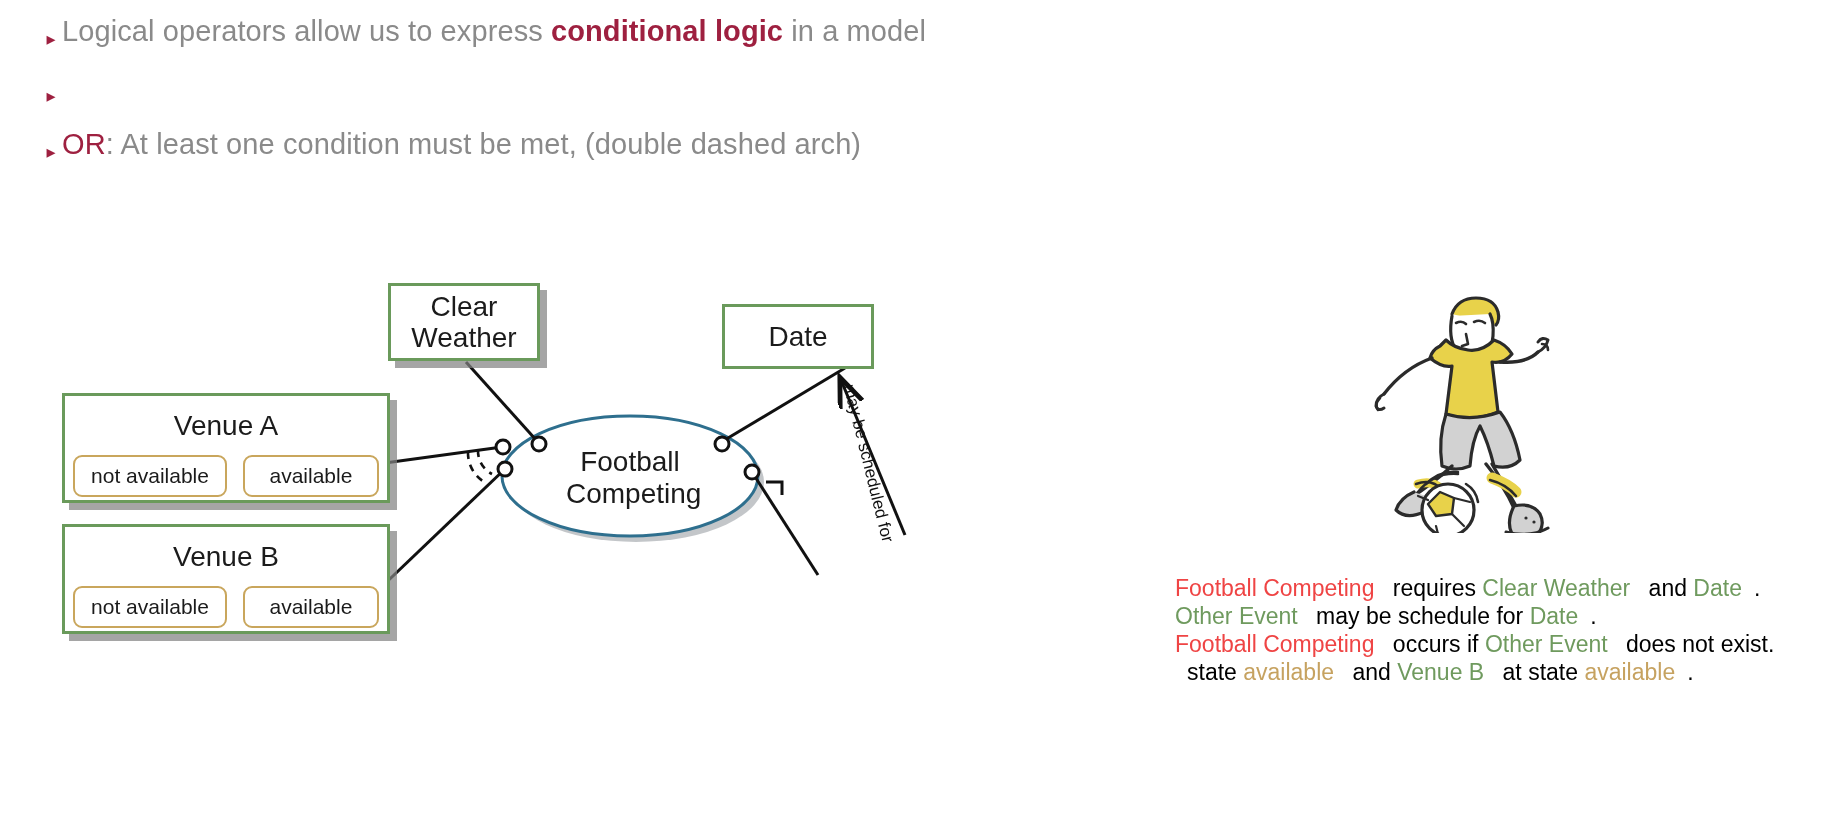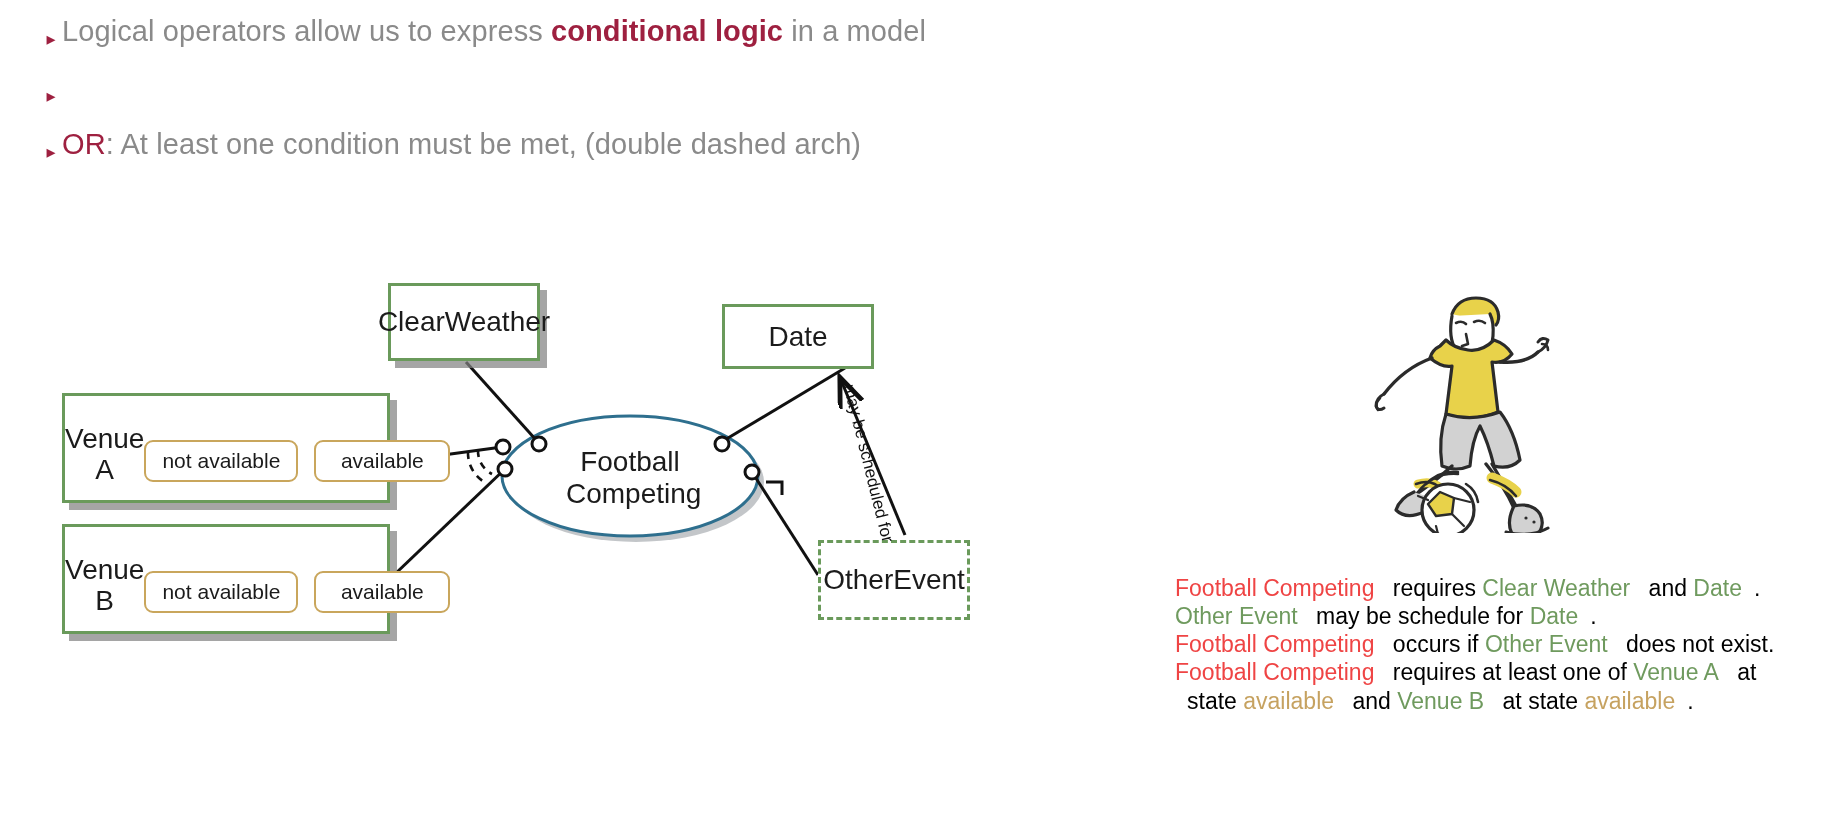--- a/index.html
+++ b/index.html
@@ -54,21 +54,21 @@
     width: 1200px; height: 420px;
   }
   .diagram svg { display: block; }
 
   
   .ent {
     position: absolute;
     background: #ffffff;
     border: 3px solid #6a9a5b;
     display: flex;
-    flex-direction: row;
+    flex-direction: column;
     align-items: center;
     justify-content: center;
     box-shadow: 7px 7px 0 0 rgba(130,130,130,0.72);
     font-size: 28px;
     color: #1b1b1b;
     text-align: center;
     line-height: 1.12;
   }
   .ent.dashed {
     border-style: dashed;
@@ -199,24 +199,20 @@
 
   <div class="ent" style="left:388px; top:33px; width:152px; height:78px;">
     <span>Clear</span>
     <span>Weather</span>
   </div>
 
   <div class="ent" style="left:722px; top:54px; width:152px; height:65px; box-shadow:none;">
     <span>Date</span>
   </div>
 
-  <div class="ent dashed" style="left:818px; top:290px; width:152px; height:80px;">
-    <span>Other</span>
-    <span>Event</span>
-  </div>
 
   <div class="ent venue-box" style="left:62px; top:143px; width:328px; height:110px;">
     <div class="ent-title">Venue A</div>
     <div class="states-row">
       <div class="state-chip">not available</div>
       <div class="state-chip">available</div>
     </div>
   </div>
 
   <div class="ent venue-box" style="left:62px; top:274px; width:328px; height:110px;">
@@ -300,21 +296,18 @@
   </div>
 
   <div class="legend-line">
     <span class="t-green">Other Event</span><span class="t-black"> may be schedule for </span><span class="t-green">Date</span><span class="t-black">.</span>
   </div>
 
   <div class="legend-line">
     <span class="t-blue">Football Competing</span><span class="t-black"> occurs if </span><span class="t-green">Other Event</span><span class="t-black"> does not exist.</span>
   </div>
 
-  <div class="legend-line">
-    <span class="t-blue">Football Competing</span><span class="t-black"> requires at least one of </span><span class="t-green">Venue A</span><span class="t-black"> at</span>
-  </div>
 
   <div class="legend-line">
     <span class="t-black">state </span><span class="t-tan">available</span><span class="t-black"> and </span><span class="t-green">Venue B</span><span class="t-black"> at state </span><span class="t-tan">available</span><span class="t-black">.</span>
   </div>
 
 </div>
 
 </body></html>

